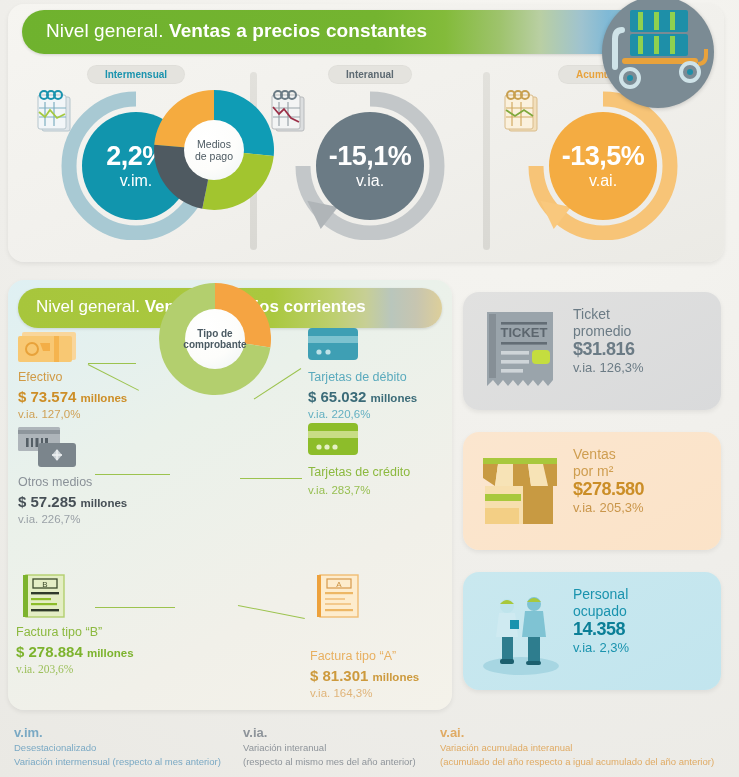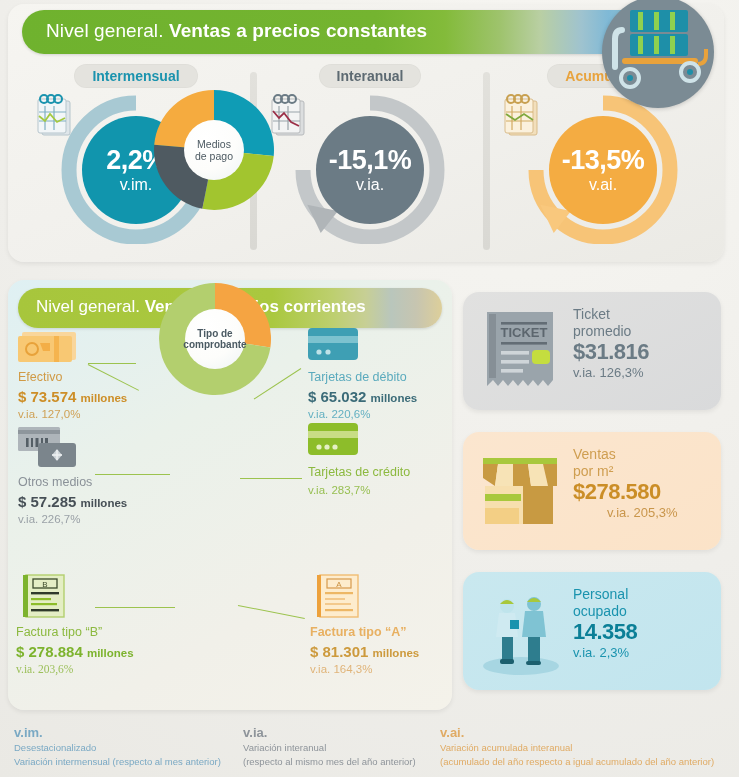--- a/index.html
+++ b/index.html
@@ -46,21 +46,21 @@
   }
 
   .gaugewrap { position:absolute; top:60px; width:100%; height:195px; }
   .gauge-col { position:absolute; top:0; width:220px; height:195px; text-align:center; }
   .gauge-col.c1 { left: 18px; }
   .gauge-col.c2 { left: 252px; }
   .gauge-col.c3 { left: 485px; }
 
   .pill {
     display:inline-block; padding:4px 18px; border-radius:12px;
-    background:#e4e3de; font-size:14px; font-weight:700;
+    background:#e4e3de; font-size:10px; font-weight:700;
     box-shadow: inset 0 0 0 1px rgba(0,0,0,.02);
   }
   .pill.teal  { color:#1a93ae; }
   .pill.gray  { color:#5d6a72; }
   .pill.amber { color:#e8a33d; }
 
   .gauge { position:relative; width:160px; height:150px; margin:6px auto 0; }
   .gauge svg { position:absolute; left:0; top:0; }
   .gauge .core {
     position:absolute; left:26px; top:22px; width:108px; height:108px;
@@ -129,26 +129,26 @@
   
   .rcard {
     position:absolute; left:463px; width:258px; height:118px;
     border-radius:16px; box-shadow:0 2px 5px rgba(0,0,0,.07);
   }
   .rcard.ticket   { top:292px; background:linear-gradient(150deg,#e1e1e0,#d9dadb); }
   .rcard.ventas   { top:432px; background:linear-gradient(150deg,#fbe6cf,#fbe3c8); }
   .rcard.personal { top:572px; background:linear-gradient(150deg,#c9e8ef,#c2e5ee);padding-left:27px; }
   .rcard .rtxt { position:absolute; left:110px; top:14px; }
   .rcard .rname { font-size:14px; line-height:1.18; font-weight:400; }
-  .rcard .rbig  { font-size:22px; font-weight:700; line-height:1.18; letter-spacing:-.5px; }
+  .rcard .rbig  { font-size:18px; font-weight:700; line-height:1.18; letter-spacing:-.5px; }
   .rcard .rvar  { font-size:13px; line-height:1.3; }
   .rcard.ticket   .rname,.rcard.ticket .rbig,.rcard.ticket .rvar   { color:#6b7b85; }
   .rcard.ventas   .rname { color:#cf9e50; }
   .rcard.ventas   .rbig  { color:#cb8e27; }
-  .rcard.ventas   .rvar  { color:#c9964b;margin-left:34px; }
+  .rcard.ventas   .rvar  { color:#c9964b; }
   .rcard.personal .rname { color:#1a93ae; }
   .rcard.personal .rbig  { color:#0b7f97; }
   .rcard.personal .rvar  { color:#1a93ae; }
   .rcard .ricon { position:absolute; left:14px; top:14px; width:88px; height:90px; }
 
   
   .foot { position:absolute; top:726px; }
   .foot.f1 { left:14px; }
   .foot.f2 { left:243px; }
   .foot.f3 { left:440px; }
@@ -415,21 +415,21 @@
     <svg width="52" height="48" viewBox="0 0 52 48" style="position:absolute;top:-52px;left:2px;">
       <rect x="8" y="2" width="38" height="42" fill="#fdeccd" stroke="#f0bd72" stroke-width="1.4"></rect>
       <rect x="5" y="2" width="4" height="42" fill="#eda13c"></rect>
       <rect x="15" y="6" width="24" height="9" fill="none" stroke="#d79a4c" stroke-width="1.2"></rect>
       <text x="27" y="13.6" font-size="8" text-anchor="middle" fill="#c98f3f" font-family="Liberation Sans, sans-serif">A</text>
       <rect x="13" y="19" width="28" height="2.2" fill="#edb765"></rect>
       <rect x="13" y="25" width="20" height="2" fill="#f3c98c"></rect>
       <rect x="13" y="30" width="26" height="2" fill="#f3c98c"></rect>
       <rect x="13" y="36" width="28" height="2.2" fill="#edb765"></rect>
     </svg>
-    <div class="name" style="color:#e8b061;font-weight:700;">Factura tipo “A”</div>
+    <div class="name" style="color:#e8b061;font-weight:400;margin-top:24px;">Factura tipo “A”</div>
     <div class="amt" style="color:#cd9a3d;">
       <span>$ 81.301</span>
       <span class="u">millones</span>
     </div>
     <div class="var" style="color:#e0b479;">v.ia. 164,3%</div>
   </div>
 
   <div class="rcard ticket">
     <svg class="ricon" viewBox="0 0 88 90">
       <path d="M10 6 h66 v68 l-5 6 l-5 -6 l-5 6 l-5 -6 l-5 6 l-5 -6 l-5 6 l-5 -6 l-5 6 l-5 -6 l-5 6 l-5 -6 l-6 6 z" fill="#9aa4ab"></path>

